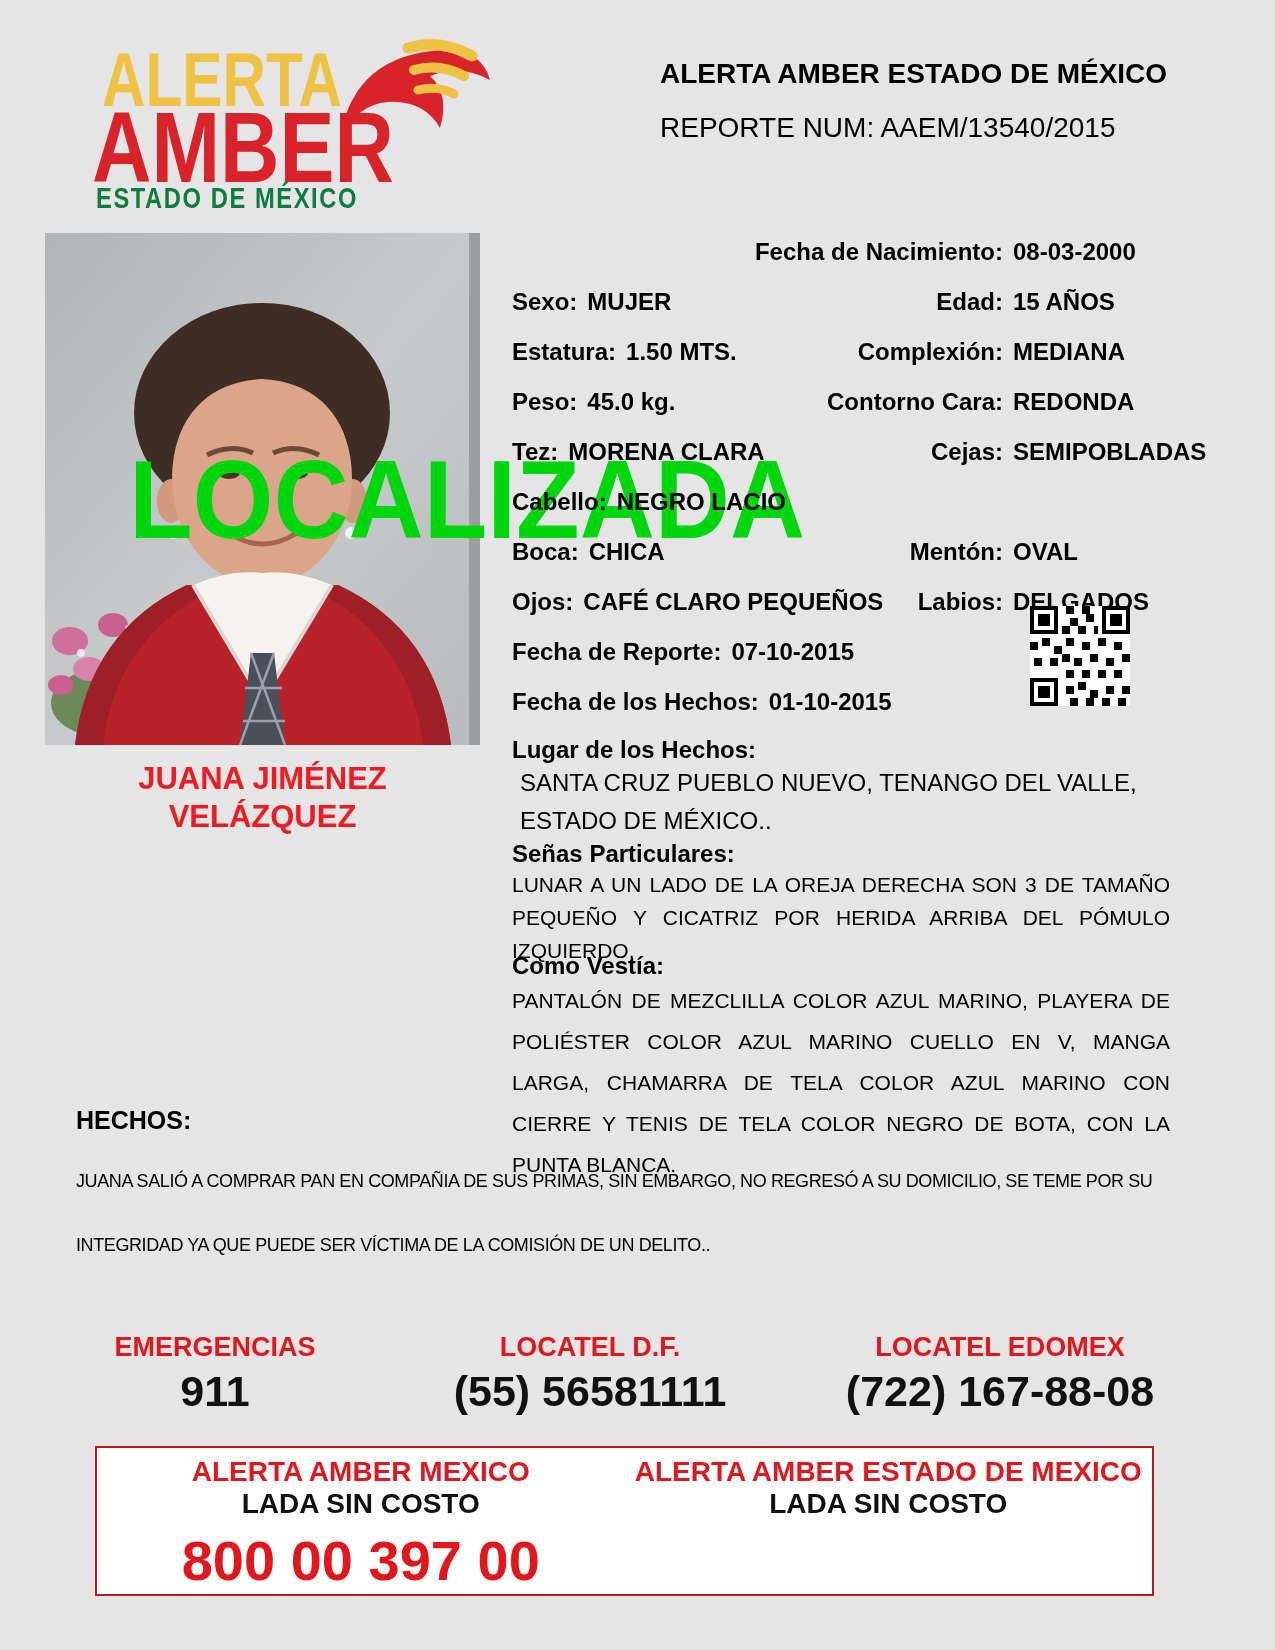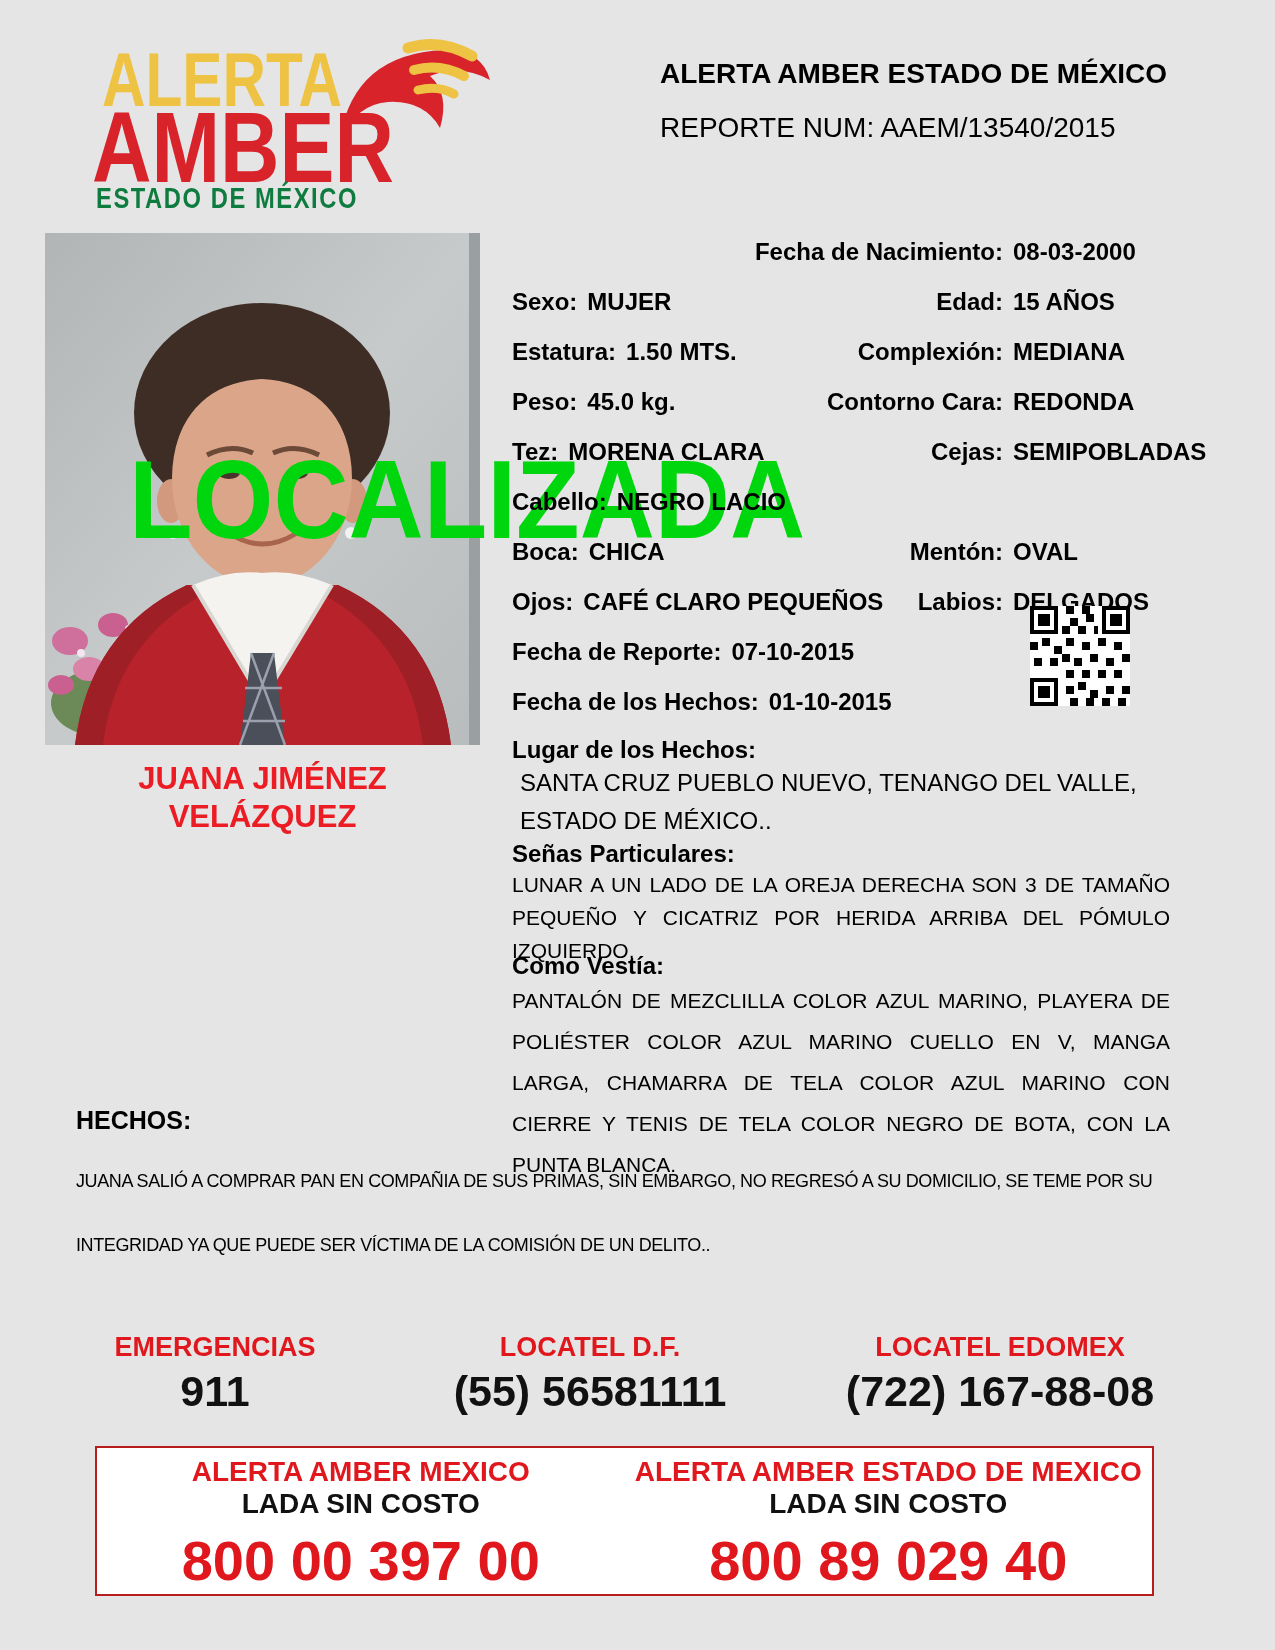--- a/index.html
+++ b/index.html
@@ -290,17 +290,16 @@
 
   <div class="fbox">
     <div class="fcol">
       <div class="ft">ALERTA AMBER MEXICO</div>
       <div class="fs">LADA SIN COSTO</div>
       <div class="fn">800 00 397 00</div>
     </div>
     <div class="fcol">
       <div class="ft">ALERTA AMBER ESTADO DE MEXICO</div>
       <div class="fs">LADA SIN COSTO</div>
-      <div class="fn">800 89 029 40</div>
     </div>
   </div>
 
 </div>
 
 </body></html>

